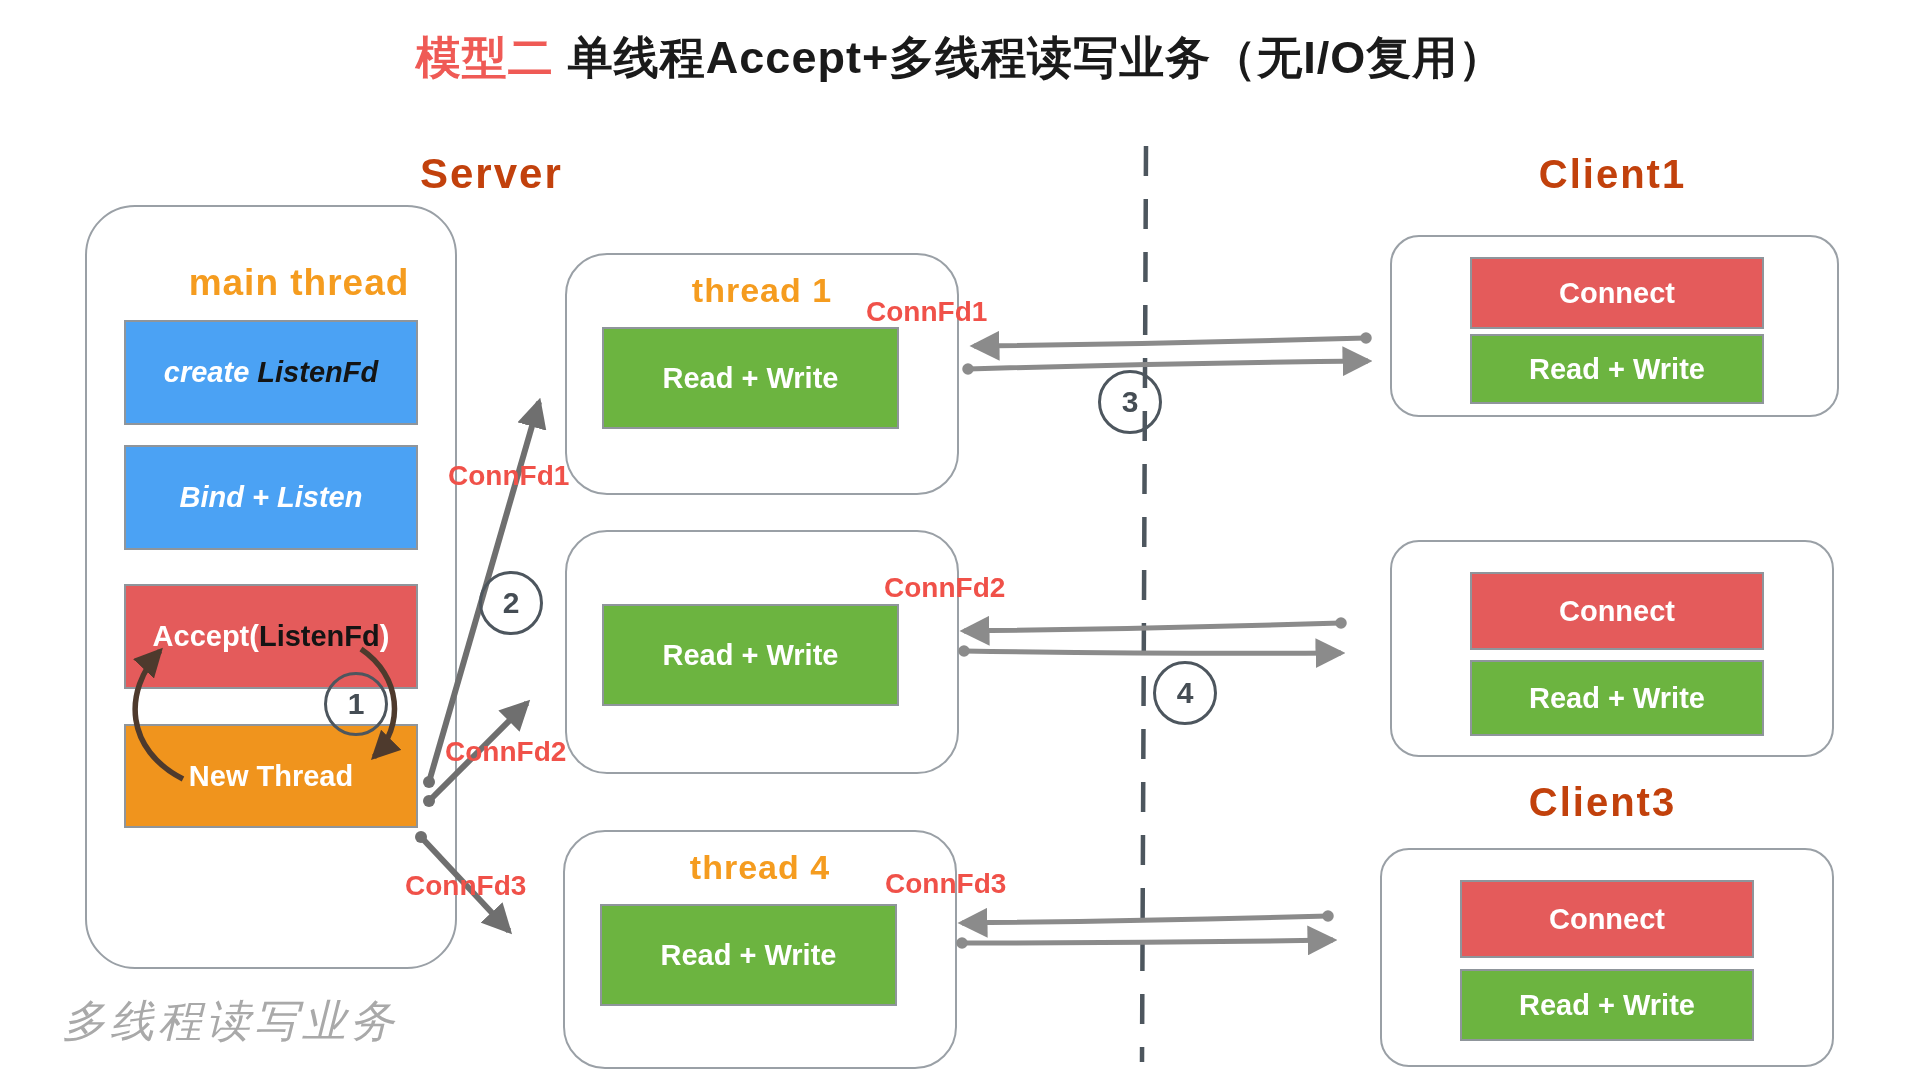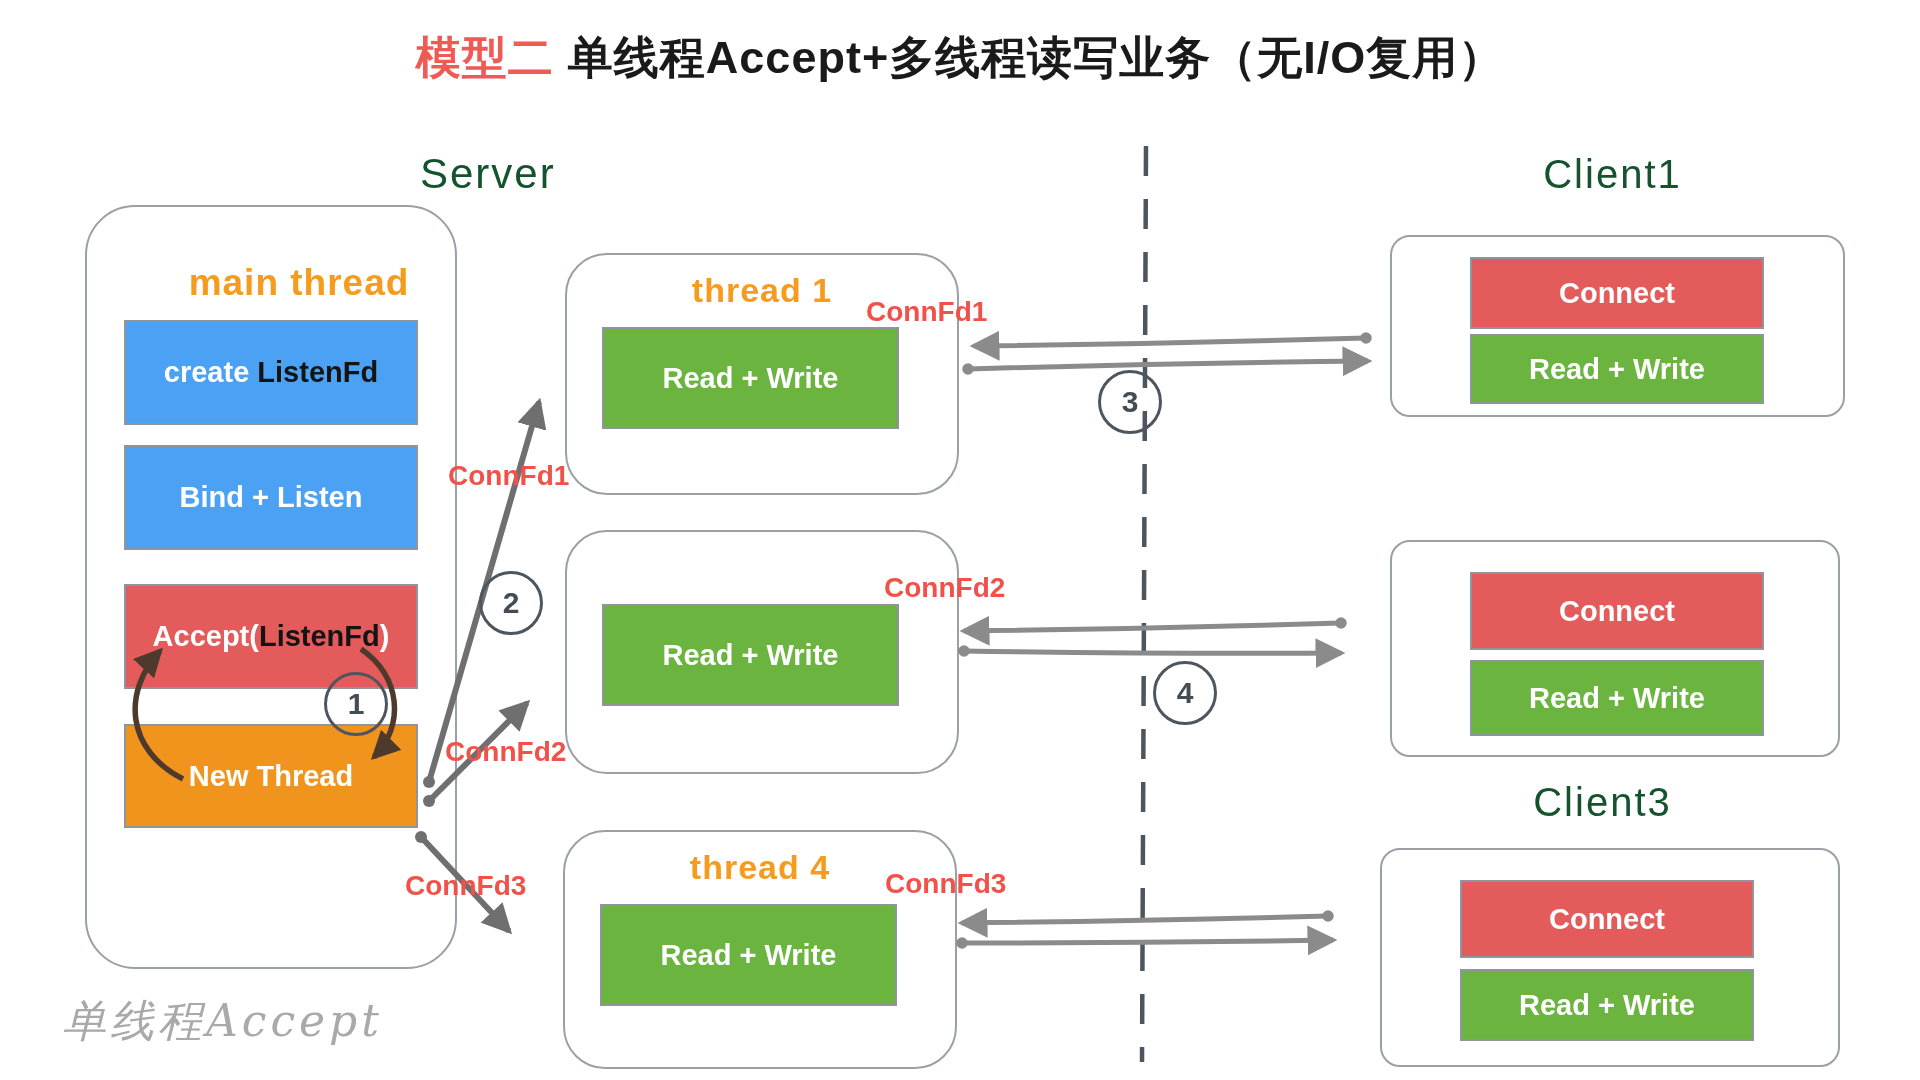--- a/index.html
+++ b/index.html
@@ -5,43 +5,43 @@
   html,body{margin:0;padding:0;background:#ffffff;}
   #canvas{
     position:relative;width:1920px;height:1080px;background:#ffffff;overflow:hidden;
     font-family:"Liberation Sans","DejaVu Sans",sans-serif;
   }
   
   .page-title{position:absolute;left:0;top:28px;width:1920px;text-align:center;
     font-size:45px;font-weight:bold;color:#1a1a1a;letter-spacing:1px;}
   .page-title .tag{color:#ef5a55;margin-right:14px;}
   
-  .big-head{position:absolute;font-weight:normal;color:#14532d;font-size:42px;letter-spacing:2px;}
+  .big-head{position:absolute;font-weight:bold;color:#c2410c;font-size:42px;letter-spacing:2px;}
   #server-head{left:420px;top:150px;}
   .client-head{width:445px;text-align:center;font-size:40px;}
   #client1-head{left:1390px;top:152px;}
   #client2-head{left:1388px;top:466px;}
   #client3-head{left:1380px;top:780px;}
   
   .rbox{position:absolute;border:2.5px solid #9aa0a6;background:#ffffff;}
   #main-thread-box{left:85px;top:205px;width:368px;height:760px;border-radius:50px;}
   .thread-box{width:390px;border-radius:42px;}
   #thread1-box{left:565px;top:253px;height:238px;}
   #thread2-box{left:565px;top:530px;height:240px;}
   #thread3-box{left:563px;top:830px;height:235px;}
-  .client-box{border-radius:20px;padding-left:6px;}
+  .client-box{border-radius:29px;}
   #client1-box{left:1390px;top:235px;width:445px;height:178px;}
   #client2-box{left:1390px;top:540px;width:440px;height:213px;}
   #client3-box{left:1380px;top:848px;width:450px;height:215px;}
   
   .cbox{position:absolute;border:2px solid #8f959b;display:flex;align-items:center;justify-content:center;
     font-weight:bold;font-size:29px;color:#ffffff;white-space:pre;}
   .cbox .bt{color:#141414;}
   .cbox .wt{color:#ffffff;}
-  .blue{background:#4ba2f4;}
+  .blue{background:#4ba2f4;font-style:italic;}
   .redb{background:#e45b5b;}
   .orangeb{background:#f0941d;}
   .greenb{background:#6cb440;}
   
   .mbox{left:37px;width:290px;height:101px;}
   #box-create{top:113px;}
   #box-bind{top:238px;}
   #box-accept{top:377px;}
   #box-newthread{top:517px;height:100px;}
   
@@ -197,15 +197,15 @@
   <div class="connfd" id="connfd2-path">ConnFd2</div>
   <div class="connfd" id="connfd2-io">ConnFd2</div>
   <div class="connfd" id="connfd3-path">ConnFd3</div>
   <div class="connfd" id="connfd3-io">ConnFd3</div>
 
   <div class="step" id="step1">1</div>
   <div class="step" id="step2">2</div>
   <div class="step" id="step3">3</div>
   <div class="step" id="step4">4</div>
 
-  <div id="watermark">单线程Accept</div>
+  <div id="watermark">多线程读写业务</div>
 
 </div>
 
 </body></html>

